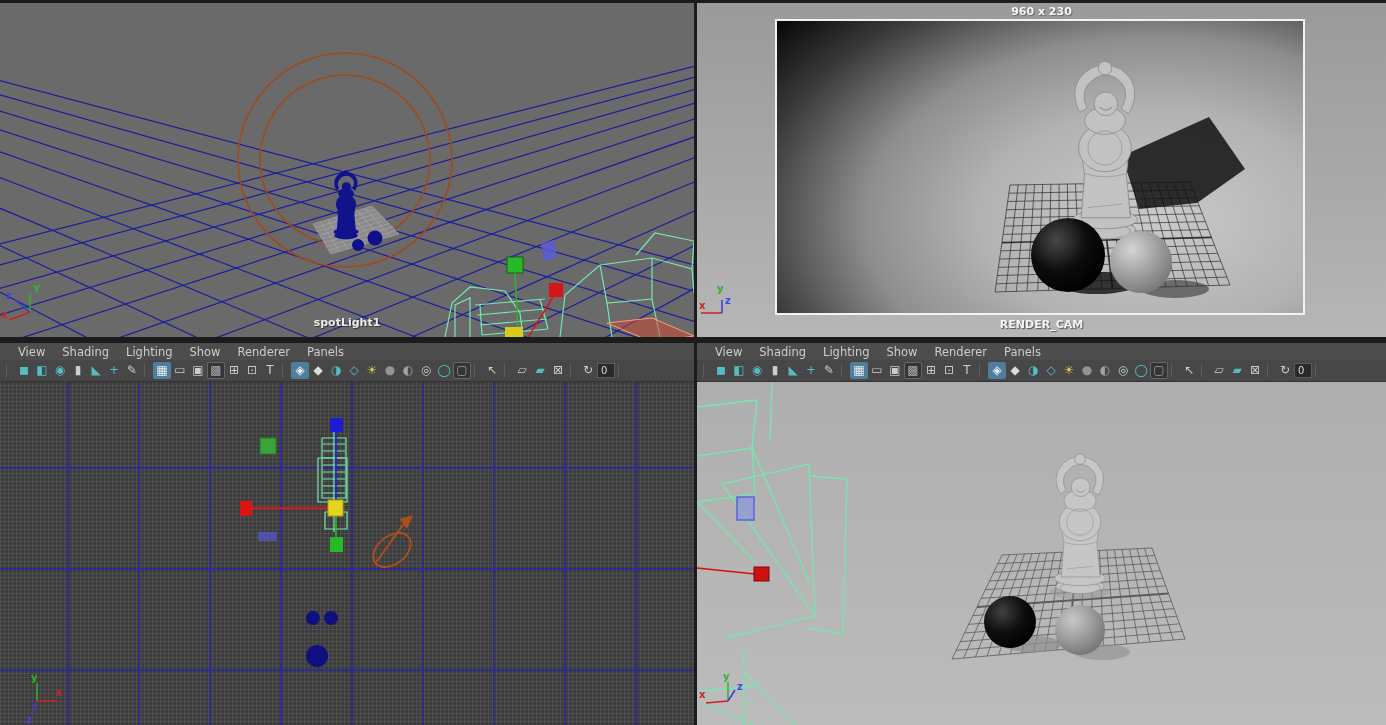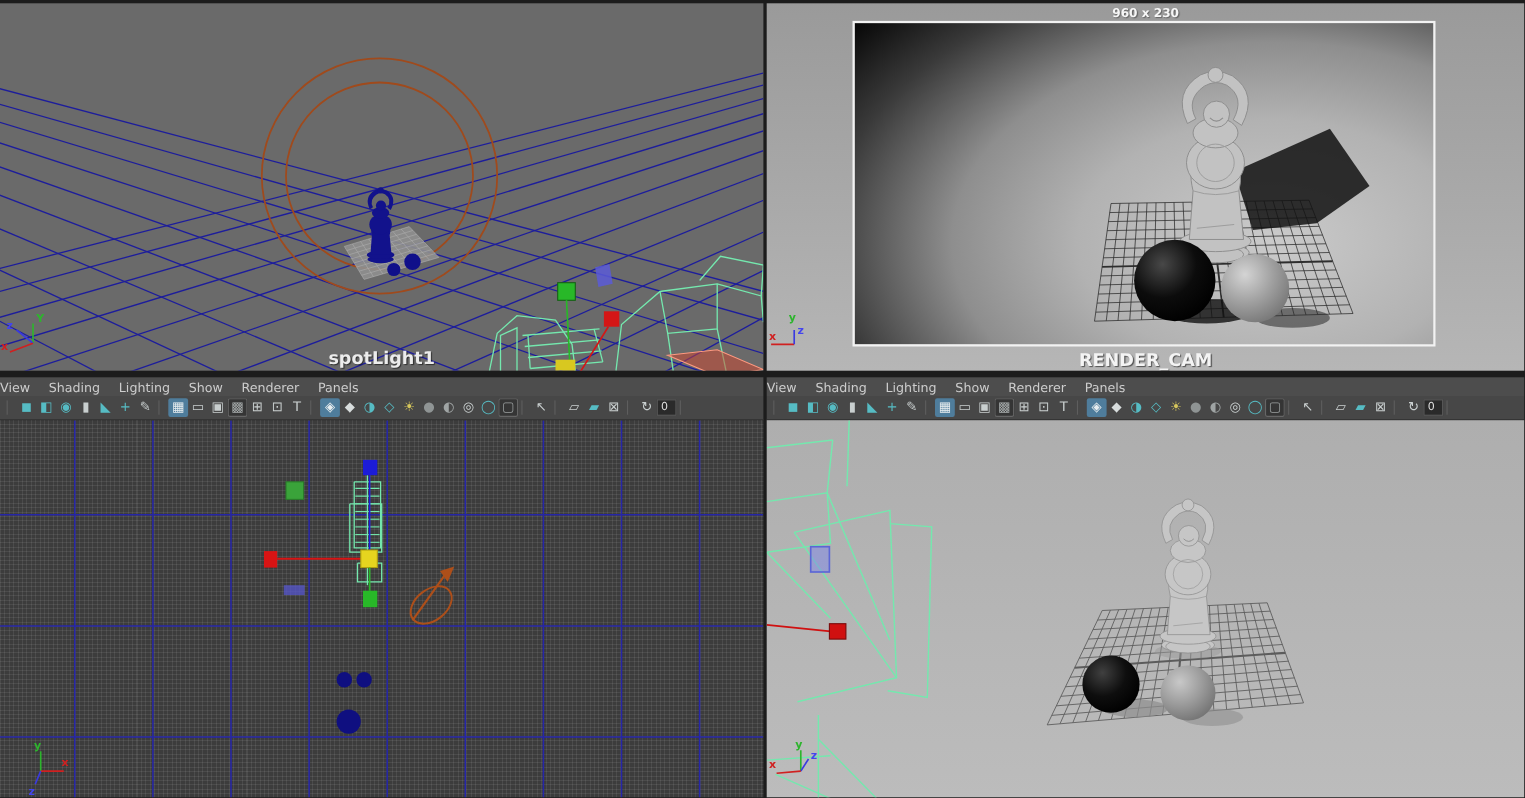--- a/index.html
+++ b/index.html
@@ -6,29 +6,29 @@
   #app{position:relative;width:1386px;height:725px;overflow:hidden;
        font-family:"DejaVu Sans","Liberation Sans",sans-serif;background:#1c1c1c;}
   .vp{position:absolute;overflow:hidden;}
   
   #vp-tl{left:0;top:3px;width:694px;height:334px;background:#6a6a6a;}
   
   #vp-tr{left:697px;top:3px;width:689px;height:334px;background:linear-gradient(180deg,#9a9a9a,#b6b6b6);}
   #render-frame{position:absolute;left:78px;top:16px;width:530px;height:296px;border:2px solid #f2f2f2;box-sizing:border-box;
      background:radial-gradient(ellipse 120% 135% at 72% 68%, #cacaca 0%, #b2b2b2 28%, #8e8e8e 46%, #3a3a3a 64%, #000 80%);}
   #render-frame svg{position:absolute;left:0;top:0;}
-  .vp-label{position:absolute;left:0;right:0;text-align:center;font-size:16px;font-weight:bold;color:#ececec;
+  .vp-label{position:absolute;left:0;right:0;text-align:center;font-size:11px;font-weight:bold;color:#ececec;
      text-shadow:1px 1px 1px rgba(0,0,0,.55);pointer-events:none;}
   .res-label{position:absolute;left:0;right:0;top:2px;text-align:center;font-size:11px;font-weight:bold;color:#f6f6f6;
      text-shadow:1px 1px 1px rgba(0,0,0,.35);}
   
   .panel{position:absolute;top:343px;height:382px;}
   #panel-bl{left:0;width:694px;}
   #panel-br{left:697px;width:689px;}
-  .menubar{height:17px;background:#4d4d4d;display:flex;align-items:center;padding-left:0;overflow:hidden;}
+  .menubar{height:17px;background:#4d4d4d;display:flex;align-items:center;padding-left:18px;overflow:hidden;}
   .menu-item{color:#cdcdcd;font-size:11.5px;margin-right:17px;white-space:nowrap;cursor:default;}
   .toolbar{height:21px;background:#474747;border-bottom:1px solid #333;display:flex;align-items:center;
      padding-left:3px;overflow:hidden;}
   .tb-icon{display:inline-block;width:18px;height:17px;line-height:17px;text-align:center;font-size:12px;
      border-radius:2px;flex:0 0 auto;}
   .tb-icon.act-blue{background:#4f7d9c;}
   .tb-icon.act-dark{background:#353535;box-shadow:0 0 0 1px #666 inset;}
   .tb-sep{display:inline-block;width:5px;height:13px;border-left:1px solid #5e5e5e;margin:0 3px;flex:0 0 auto;}
   .tb-val{display:inline-block;min-width:10px;height:13px;line-height:13px;background:#2a2a2a;color:#ddd;
      font-size:10px;padding:0 3px;border:1px solid #5a5a5a;flex:0 0 auto;}

